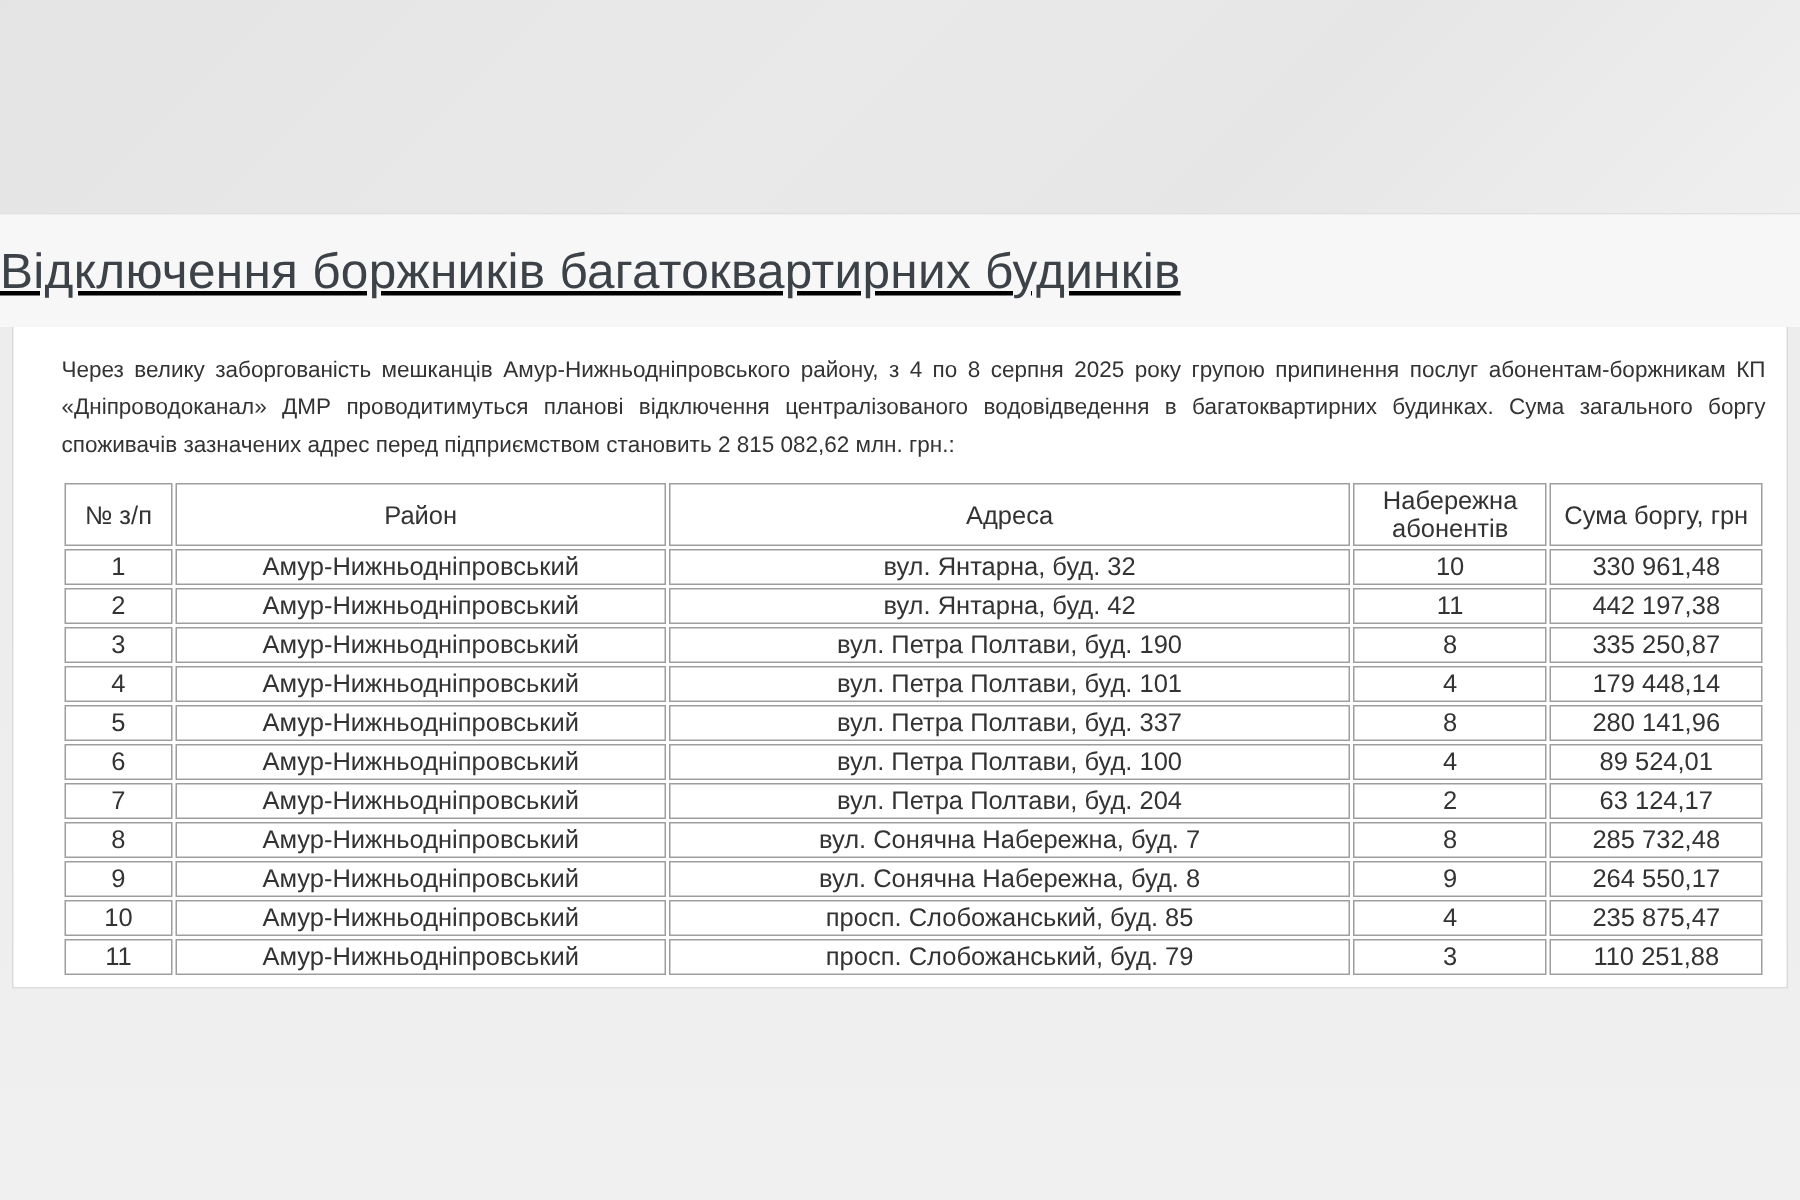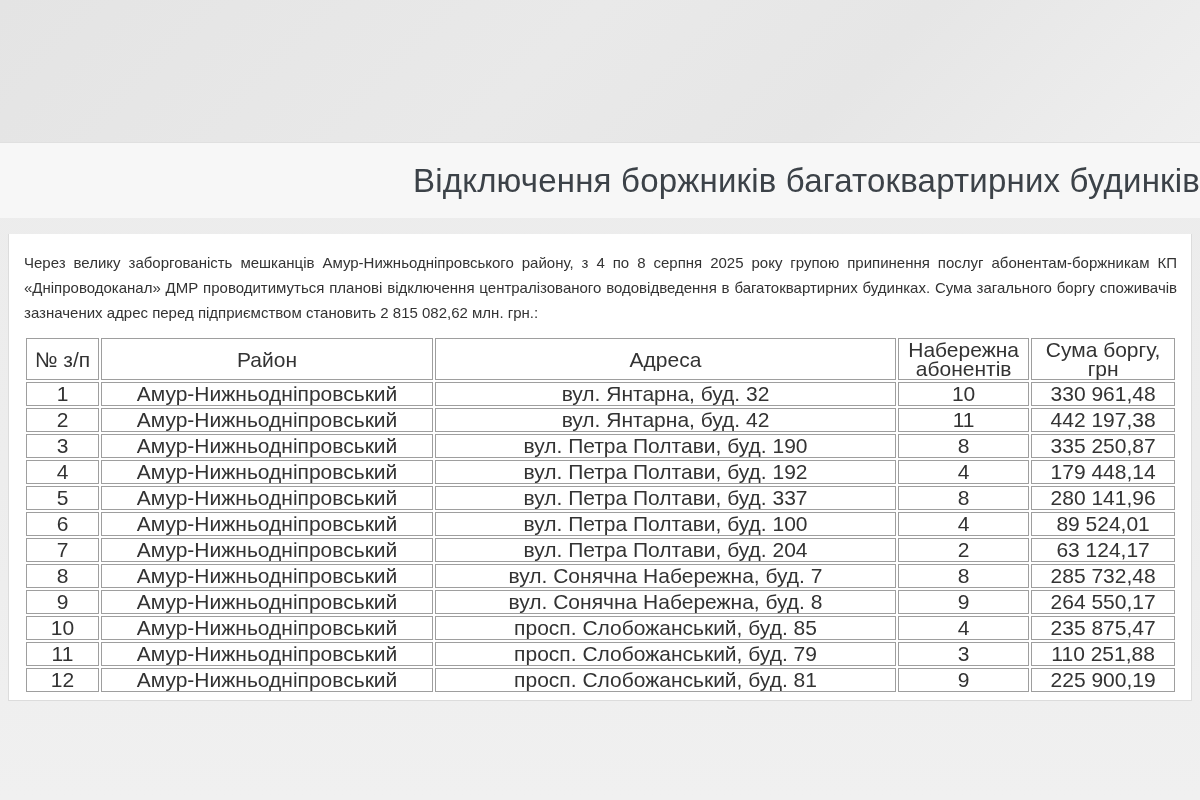--- a/index.html
+++ b/index.html
@@ -15,50 +15,50 @@
     background: linear-gradient(180deg, #ececec 0%, #ededed 60%, #f0f0f0 100%);
   }
   .banner {
     width: 100%; height: 143px;
     background: linear-gradient(135deg, #e4e4e4 0%, #e9e9e9 45%, #e6e6e6 70%, #efefef 100%);
     border-bottom: 1px solid #e0e0e0;
   }
   .title-band {
     width: 100%; height: 75px;
     background: #f7f7f7;
-    display: flex; align-items: center; justify-content: flex-end;
+    display: flex; align-items: center; justify-content: flex-start; text-decoration: underline;
   }
   .page-title {
     margin: 0;
     font-size: 33px;
     font-weight: 500;
     letter-spacing: 0.2px;
     color: #3c4248;
     white-space: nowrap;
   }
   .content-card {
-    margin: 16px 8px;
+    margin: 0 8px;
     background: #ffffff;
     border: 1px solid #dcdcdc;
     border-top: none;
-    padding: 16px 14px 6px 15px;
+    padding: 16px 14px 6px 32px;
     min-height: 440px;
   }
   .intro-text {
     margin: 0 0 11px 0;
     font-size: 15px;
     line-height: 25px;
     color: #333333;
     text-align: justify;
   }
   table.debtors {
     width: 100%;
     border-collapse: separate;
     border-spacing: 2px;
-    font-size: 21px;
+    font-size: 17px;
     color: #333333;
   }
   table.debtors th, table.debtors td {
     border: 1px solid #9e9e9e;
     text-align: center;
     vertical-align: middle;
     padding: 1px 4px;
     font-weight: normal;
   }
   table.debtors th {
@@ -125,21 +125,21 @@
           <tr>
             <td>3</td>
             <td>Амур-Нижньодніпровський</td>
             <td>вул. Петра Полтави, буд. 190</td>
             <td>8</td>
             <td>335 250,87</td>
           </tr>
           <tr>
             <td>4</td>
             <td>Амур-Нижньодніпровський</td>
-            <td>вул. Петра Полтави, буд. 192</td>
+            <td>вул. Петра Полтави, буд. 101</td>
             <td>4</td>
             <td>179 448,14</td>
           </tr>
           <tr>
             <td>5</td>
             <td>Амур-Нижньодніпровський</td>
             <td>вул. Петра Полтави, буд. 337</td>
             <td>8</td>
             <td>280 141,96</td>
           </tr>
@@ -178,25 +178,18 @@
             <td>4</td>
             <td>235 875,47</td>
           </tr>
           <tr>
             <td>11</td>
             <td>Амур-Нижньодніпровський</td>
             <td>просп. Слобожанський, буд. 79</td>
             <td>3</td>
             <td>110 251,88</td>
           </tr>
-          <tr>
-            <td>12</td>
-            <td>Амур-Нижньодніпровський</td>
-            <td>просп. Слобожанський, буд. 81</td>
-            <td>9</td>
-            <td>225 900,19</td>
-          </tr>
         </tbody>
     </table>
 
   </div>
 
 </div>
 
 </body></html>

